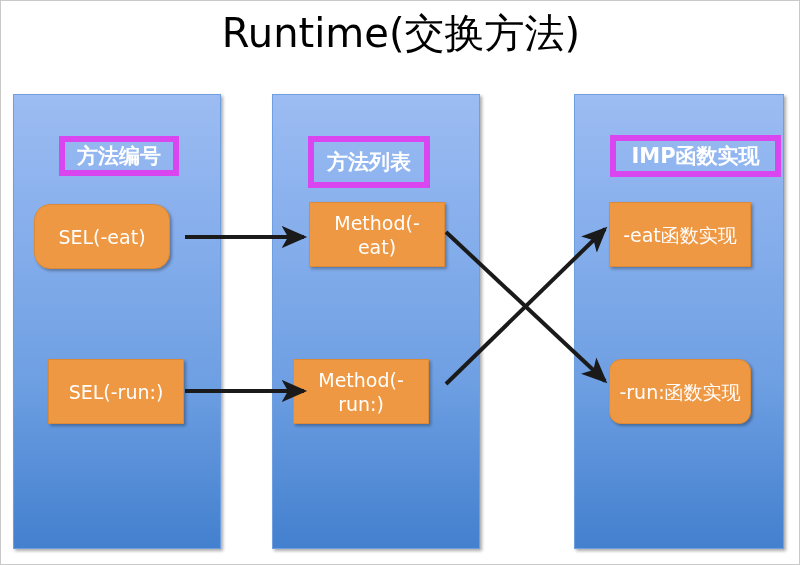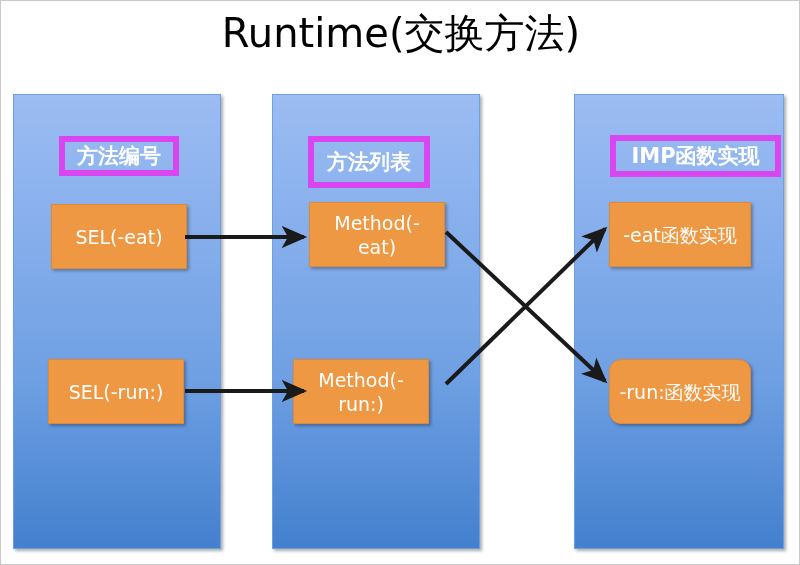--- a/index.html
+++ b/index.html
@@ -75,21 +75,21 @@
     display: flex;
     align-items: center;
     justify-content: center;
     text-align: center;
     font-size: 19px;
     line-height: 24px;
     padding: 0 8px;
     box-shadow: 2px 2px 3px rgba(0,0,0,0.30);
     font-family: "DejaVu Sans", "Liberation Sans", sans-serif;
   }
-  #node-sel-eat    { left: 50px;  top: 203px; width: 136px; height: 65px; }
+  #node-sel-eat    { left: 33px;  top: 203px; width: 136px; height: 65px; border-radius: 16px; }
   #node-sel-run    { left: 47px;  top: 358px; width: 136px; height: 65px; }
   #node-method-eat { left: 308px; top: 201px; width: 136px; height: 65px; }
   #node-method-run { left: 292px; top: 358px; width: 136px; height: 65px; }
   #node-imp-eat    { left: 608px; top: 201px; width: 142px; height: 65px; }
   #node-imp-run    { left: 608px; top: 358px; width: 142px; height: 65px; border-radius: 12px; }
 
   
   #person-label {
     position: absolute;
     left: 308px;

